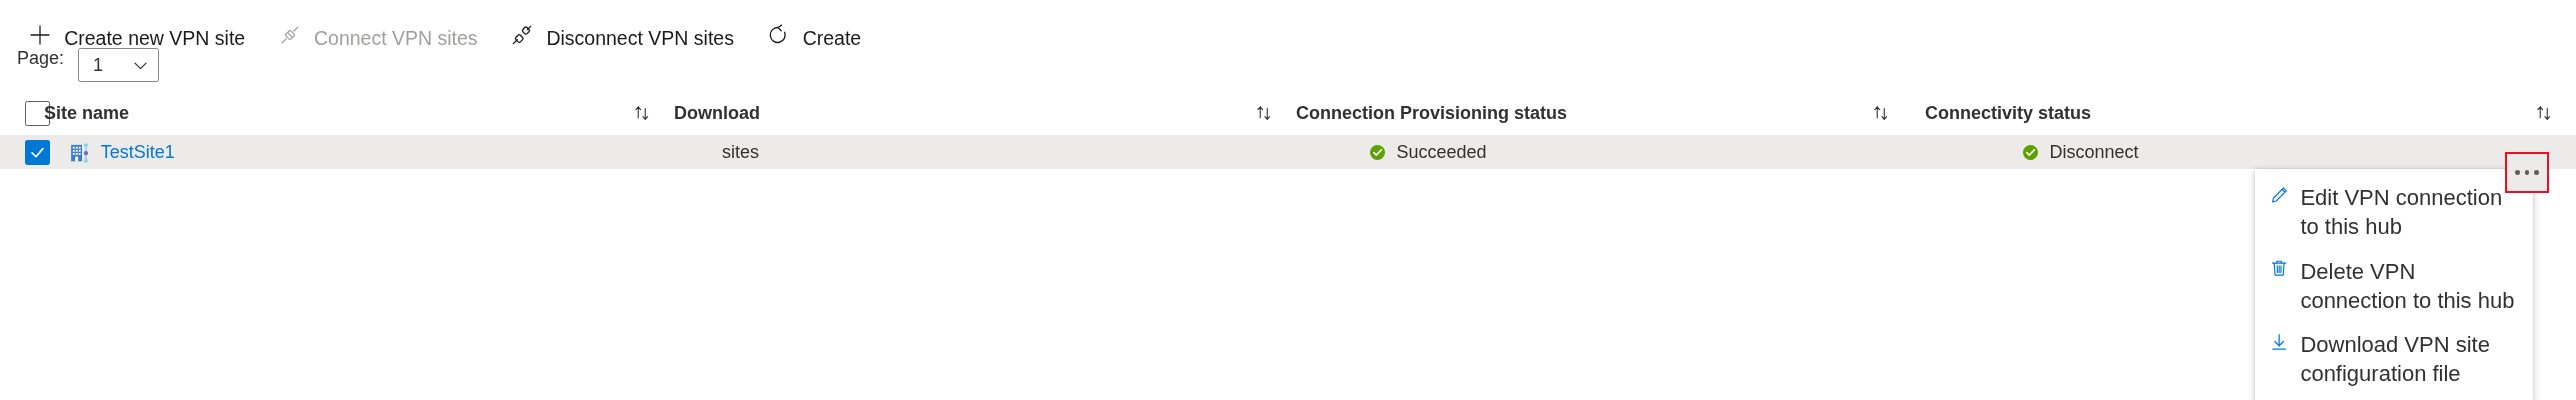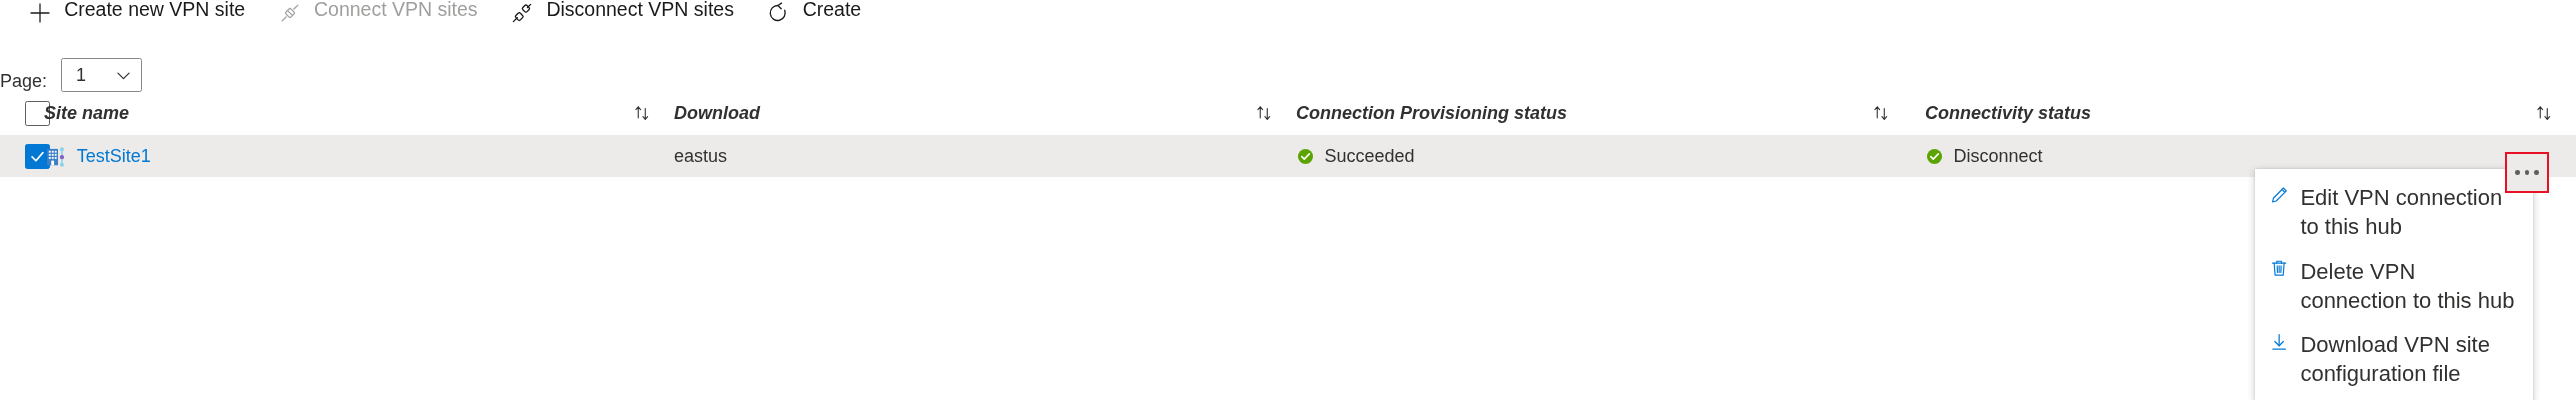--- a/index.html
+++ b/index.html
@@ -20,21 +20,21 @@
   
   .command-bar {
     display: flex;
     align-items: center;
     height: 48px;
     padding-left: 26.6px;
     box-sizing: border-box;
   }
   .cmd-btn {
     display: flex;
-    align-items: flex-start;
+    align-items: flex-end;
     height: 48px;
     padding: 0 15.6px 0 0;
     margin-right: 15.6px;
     background: transparent;
     border: 0;
     cursor: pointer;
     font-family: "Liberation Sans", sans-serif;
     font-size: 19.5px;
     color: #1b1a19;
     white-space: nowrap;
@@ -51,23 +51,23 @@
     height: 26.6px;
     margin-right: 11px;
     flex: 0 0 auto;
   }
   .cmd-icon svg { display:block; }
   .cmd-label { line-height: 1; }
 
   
   .page-row {
     display: flex;
-    align-items: flex-end;
+    align-items: flex-start;
     height: 44px;
-    padding-left: 0;
+    padding-left: 17px;
     box-sizing: border-box;
   }
   .page-label {
     font-size: 18px;
     color: #323130;
     margin-right: 14px;
   }
   .page-select {
     position: relative;
     width: 81px;
@@ -103,24 +103,25 @@
   .grid-header {
     display: flex;
     align-items: center;
     height: 44px;
     border-bottom: 0.8px solid #edebe9;
     box-sizing: border-box;
   }
   .grid-row {
     display: flex;
     align-items: center;
-    height: 41px;
+    height: 33px;
     background: #edebe9;
     box-sizing: border-box;
     position: relative;
+    gap: 24px;
   }
   .cell {
     display: flex;
     align-items: center;
     box-sizing: border-box;
     position: relative;
     height: 100%;
   }
   .cell-check {
     width: 44px;
@@ -140,21 +141,20 @@
     display: flex;
     align-items: center;
     width: 100%;
     height: 100%;
     background: transparent;
     border: 0;
     padding: 0;
     cursor: pointer;
     font-family: "Liberation Sans", sans-serif;
     text-align: left;
-    font-style: italic;
   }
   .col-head .head-text { flex: 0 0 auto; }
   .sort-arrows {
     margin-left: auto;
     padding-right: 22px;
     display: inline-flex;
     align-items: center;
     color: #323130;
   }
 
@@ -417,21 +417,21 @@
           <line x1="23" y1="5" x2="23" y2="26" stroke="#8bd3e6" stroke-width="2"></line>
           <circle cx="23" cy="5.6" r="2.6" fill="#8bd3e6"></circle>
           <circle cx="23" cy="15.5" r="2.8" fill="#8661c5"></circle>
           <circle cx="23" cy="25.4" r="2.6" fill="#8bd3e6"></circle>
         </svg>
       </span>
       <a class="site-link" href="#">TestSite1</a>
     </div>
 
     <div class="cell col-location">
-      <span class="cell-text">eastus</span>
+      <span class="cell-text">sites</span>
     </div>
 
     <div class="cell col-provision">
       <span class="status-icon">
         <svg width="19" height="19" viewBox="0 0 24 24">
           <circle cx="12" cy="12" r="9.5" fill="#5ba300"></circle>
           <path d="M7.3 12.2 L10.4 15.3 L16.8 8.7" stroke="#ffffff" stroke-width="2" fill="none" stroke-linecap="round" stroke-linejoin="round"></path>
         </svg>
       </span>
       <span class="cell-text">Succeeded</span>

